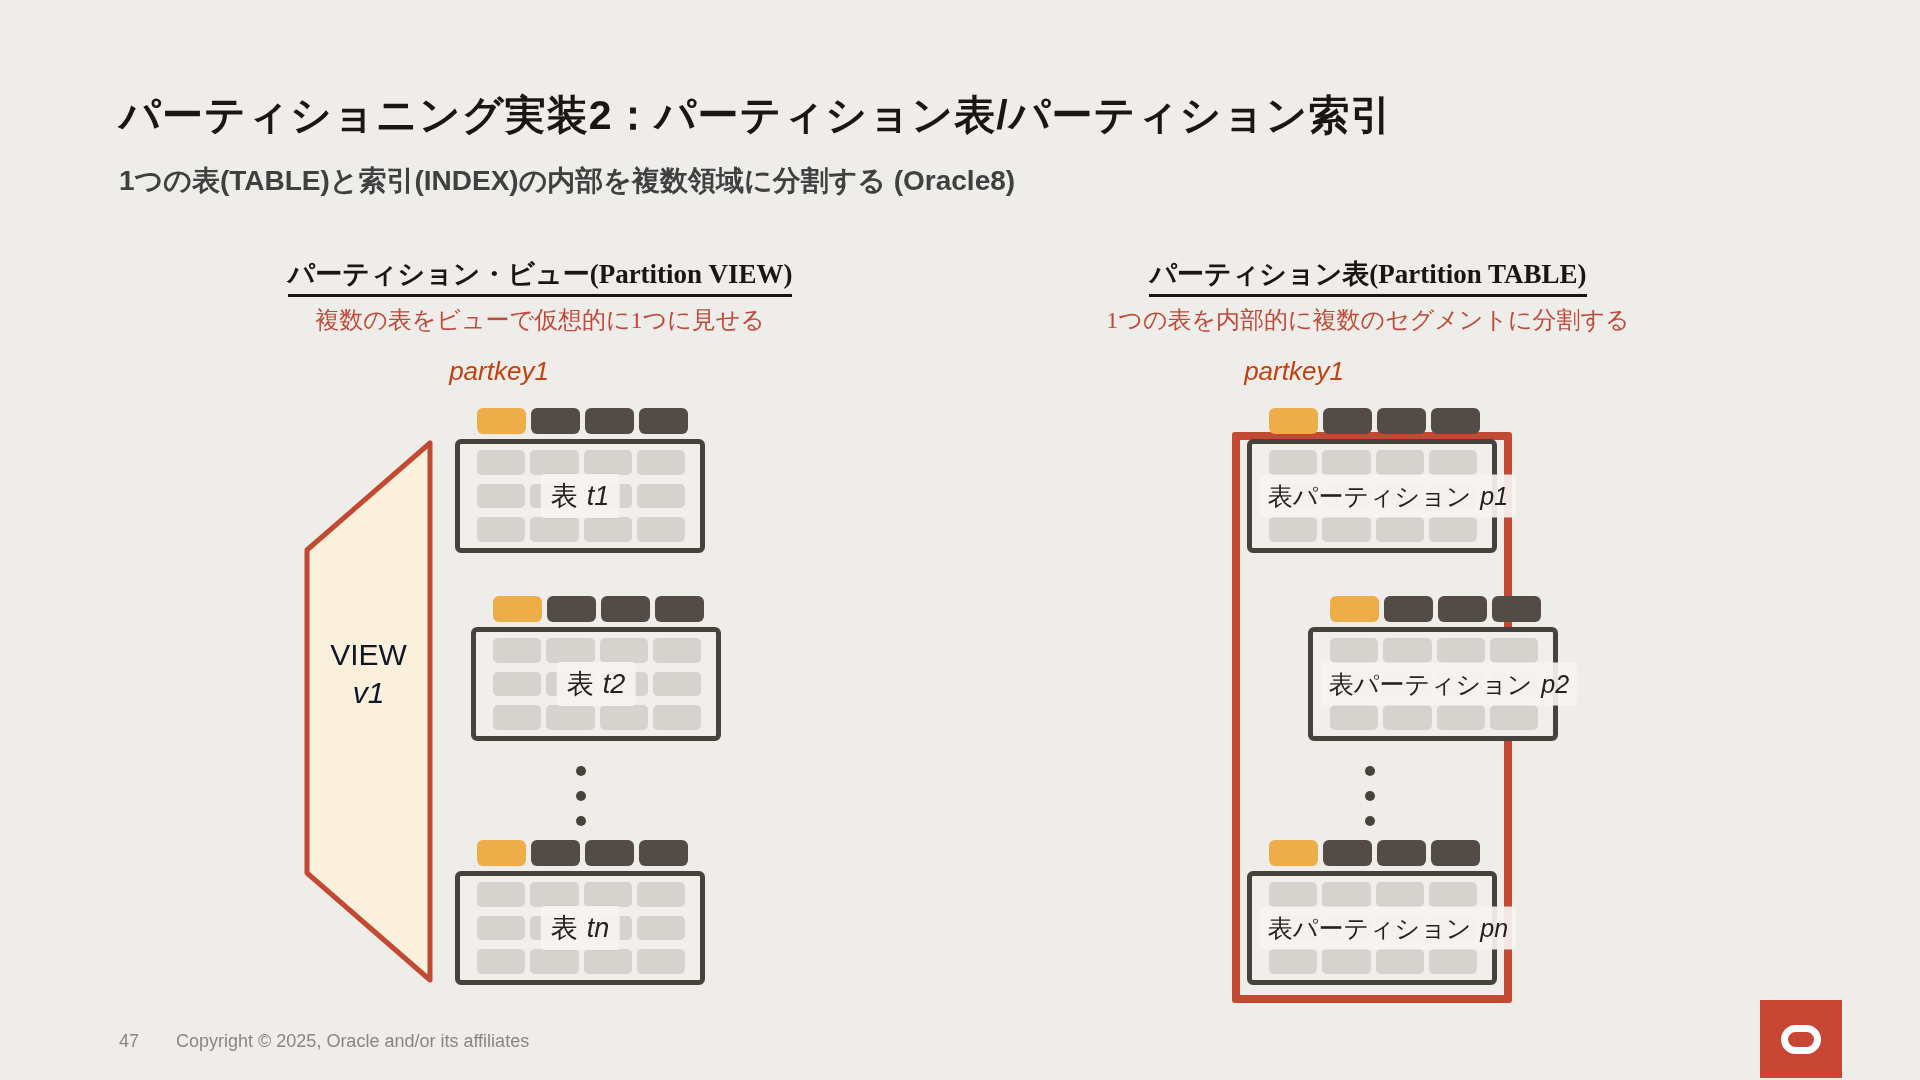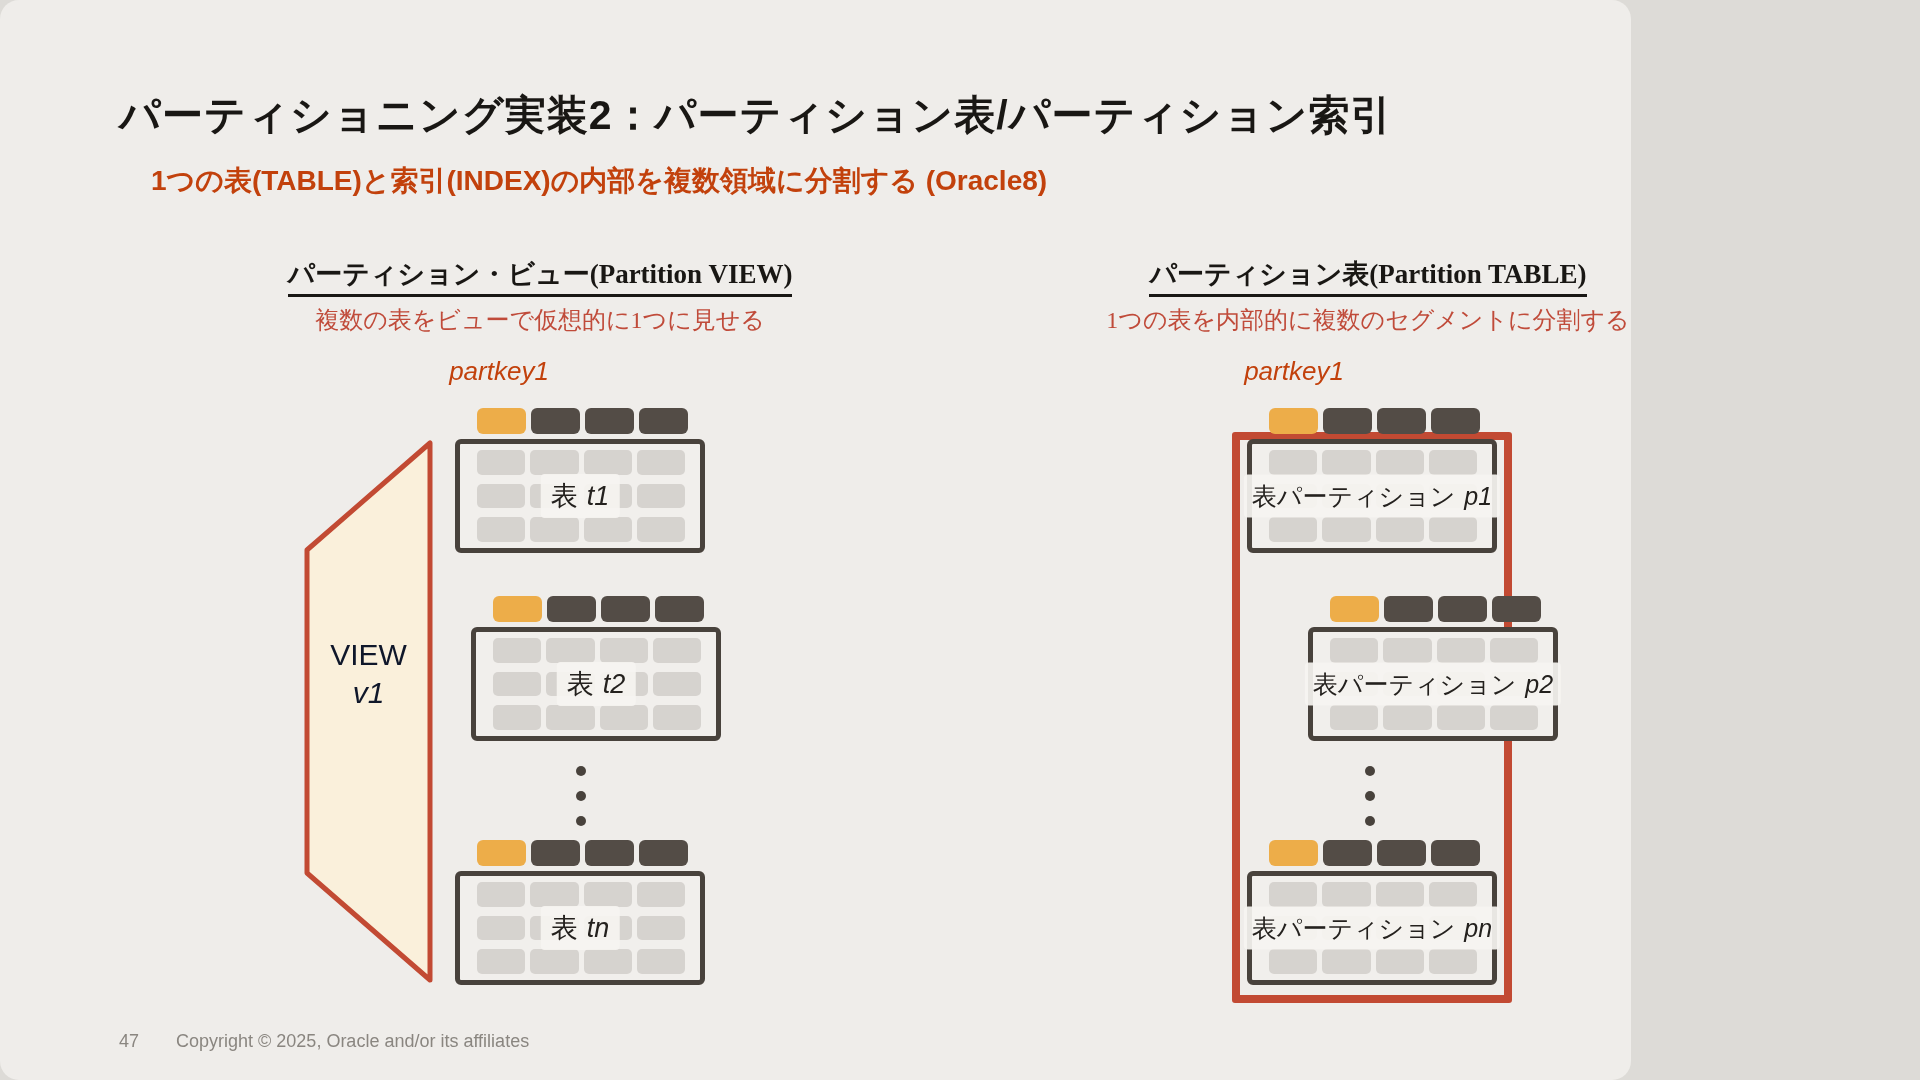--- a/index.html
+++ b/index.html
@@ -1,39 +1,39 @@
 <!DOCTYPE html>
 <html><head>
 <meta charset="utf-8">
 <style>
   html,body{margin:0;padding:0;}
   body{font-family:"Liberation Sans","DejaVu Sans",sans-serif;background:#DDDBD7;}
-  .slide{position:relative;width:1631px;height:1080px;background:#EFEDEA;overflow:hidden;border-radius:19px;}
+  .slide{position:relative;width:1920px;height:1080px;background:#EFEDEA;overflow:hidden;}
 
   .title{position:absolute;left:119px;top:88px;font-size:41px;font-weight:600;color:#191714;letter-spacing:1px;white-space:nowrap;}
-  .subtitle{position:absolute;left:119px;top:162px;font-size:28px;font-weight:700;color:#c2410c;white-space:nowrap;margin-left:32px;}
+  .subtitle{position:absolute;left:119px;top:162px;font-size:28px;font-weight:700;color:#404040;white-space:nowrap;}
 
   .col-head{position:absolute;width:700px;text-align:center;font-family:Liberation Serif, serif;}
   .col-head .hd{display:inline-block;font-size:27px;font-weight:700;color:#191714;border-bottom:3px solid #191714;padding-bottom:2px;white-space:nowrap;}
   .col-head .sub{margin-top:7px;font-size:24px;color:#C04B3A;white-space:nowrap;}
 
   .partkey{position:absolute;width:240px;text-align:center;font-size:26px;font-style:italic;color:#c2410c;}
 
   .redbox{position:absolute;left:1232px;top:432px;width:280px;height:571px;box-sizing:border-box;border:8px solid #C24A33;border-radius:3px;z-index:1;}
   .trap{position:absolute;left:300px;top:438px;z-index:1;}
 
   .unit{position:absolute;width:250px;z-index:2;}
   .hdr{display:flex;gap:5px;margin:0 0 5px 22px;}
   .hcell{width:49px;height:26px;border-radius:6px;background:#534C46;}
   .hcell.key{background:#EDAD49;}
   .tbox{position:relative;box-sizing:border-box;width:250px;height:114px;border:5px solid #48423C;border-radius:6px;background:#F1EFEC;}
   .grid{position:absolute;inset:0;box-sizing:border-box;padding:6px 15px 6px 17px;display:grid;grid-template-columns:repeat(4,1fr);grid-template-rows:repeat(3,1fr);gap:9px 5px;}
   .cell{background:#D6D3CF;border-radius:5px;}
   .pill{position:absolute;left:50%;top:50%;transform:translate(-50%,-50%);background:rgba(246,244,241,0.92);border-radius:4px;padding:4px 10px;font-size:27px;color:#24211E;white-space:nowrap;}
-  .pill-sm{font-size:25px;padding:5px 8px;}
+  .pill-sm{font-size:25px;padding:5px 8px;margin-left:16px;}
   .it{font-style:italic;margin-left:9px;}
 
   .dots{position:absolute;display:flex;flex-direction:column;gap:15px;z-index:2;}
   .dot{width:10px;height:10px;border-radius:50%;background:#48423C;}
 
   .viewlabel{position:absolute;left:307px;top:636px;width:123px;text-align:center;font-size:30px;color:#0f172a;line-height:1.25;z-index:2;}
 
   .footer{position:absolute;left:119px;top:1031px;display:flex;gap:37px;font-size:18px;color:#8A8680;}
 
   .logo{position:absolute;left:1760px;top:1000px;width:82px;height:78px;background:#C74634;display:flex;align-items:center;justify-content:center;}

